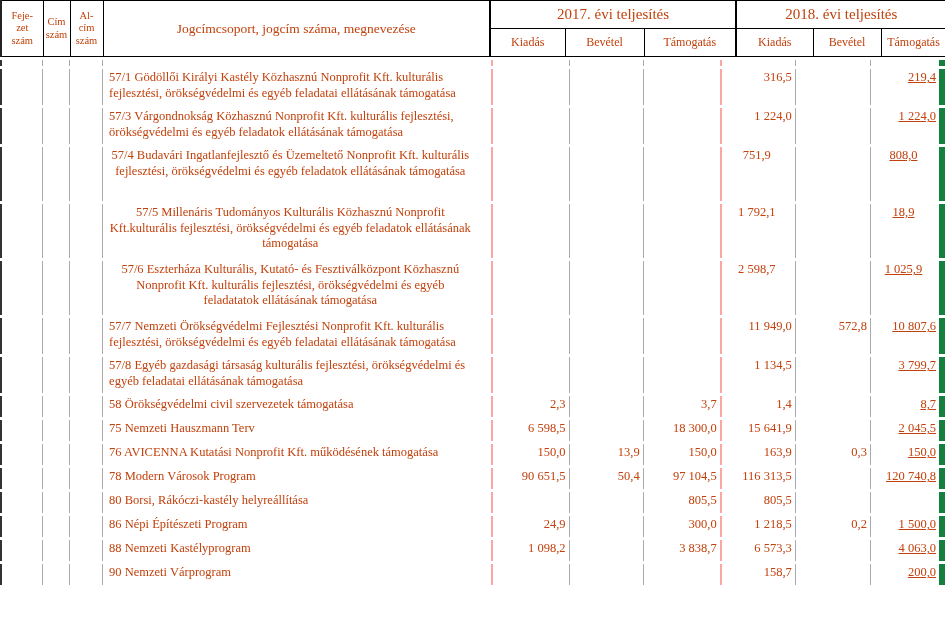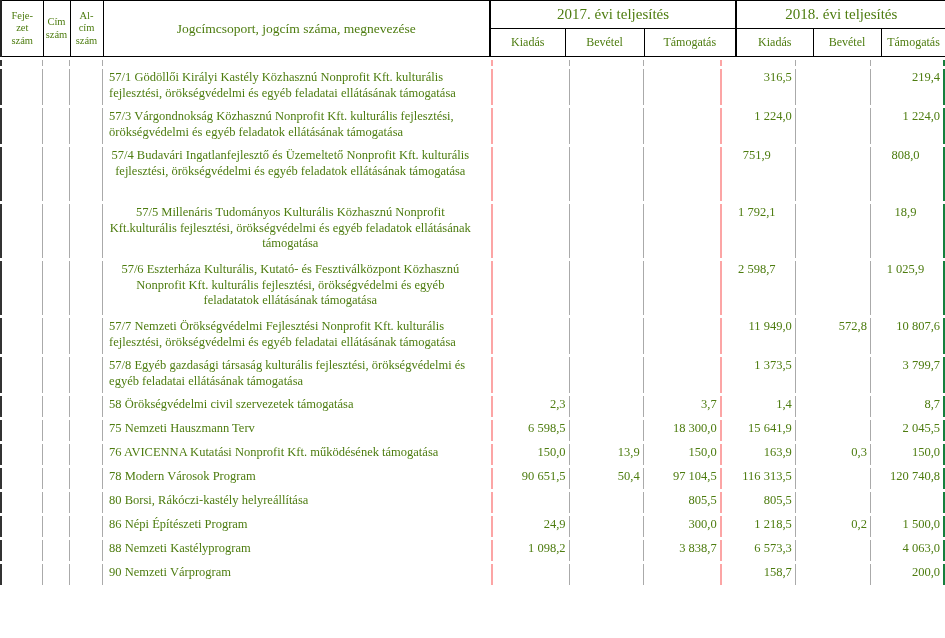--- a/index.html
+++ b/index.html
@@ -1,18 +1,18 @@
 <!DOCTYPE html>
 <html><head>
 <meta charset="utf-8">
 <style>
   html,body { margin:0; padding:0; background:#fff; }
   .page {
     position:relative; width:945px; height:638px; background:#fff;
-    font-family:"Liberation Serif", serif; color:#4d7c0f; overflow:hidden;
+    font-family:"Liberation Serif", serif; color:#c2410c; overflow:hidden;
   }
   table { table-layout:fixed; border-spacing:0; }
 
   
   .hdr { width:945px; border-collapse:collapse;
          border-top:1px solid #000; border-bottom:1px solid #000;
          border-left:2px solid #222; border-right:1px solid #222; }
   .hdr td { text-align:center; vertical-align:middle; padding:0 2px; overflow:hidden; }
   .hdr tr.r1 td { height:27px; }
   .hdr tr.r2 td { height:27px; }
@@ -23,21 +23,21 @@
   .hdr .bl1 { border-left:1px solid #000; }
   .hdr .bl2 { border-left:2px solid #000;margin-top:8px; }
 
   
   .bdy { width:945px; border-collapse:separate; border-spacing:0 3px; }
   .bdy td { vertical-align:top; font-size:12.5px; line-height:15.5px;
             padding:1px 0; overflow:hidden; }
   .bdy td.c1 { border-left:2px solid #333; }
   .bdy td.gl { border-left:1px solid #aaa; }
   .bdy td.gL { border-left:2px solid #fca5a5; }
-  .bdy td.re { border-right:2px solid #15803d; }
+  .bdy td.re { border-right:6px solid #15803d;text-decoration:underline; }
   .bdy td.desc { padding-left:6px; padding-right:20px; }
   .bdy td.num  { text-align:right; padding-right:3px; white-space:nowrap; }
   .bdy tr.sp td { height:6px;  padding:0; }
   .bdy tr.h1 td { height:19px; }
   .bdy tr.h2 td { height:34px; }
   .bdy tr.h3 td { height:52px;text-align:center; }
 </style>
 </head>
 <body>
 
@@ -189,21 +189,21 @@
     </tr>
 
     <tr class="h2">
       <td class="c1"></td>
       <td class="gl"></td>
       <td class="gl"></td>
       <td class="gl desc">57/8 Egyéb gazdasági társaság kulturális fejlesztési, örökségvédelmi és egyéb feladatai ellátásának támogatása</td>
       <td class="gL num"></td>
       <td class="gl num"></td>
       <td class="gl num"></td>
-      <td class="gL num">1 373,5</td>
+      <td class="gL num">1 134,5</td>
       <td class="gl num"></td>
       <td class="gl num re">3 799,7</td>
     </tr>
 
     <tr class="h1">
       <td class="c1"></td>
       <td class="gl"></td>
       <td class="gl"></td>
       <td class="gl desc">58 Örökségvédelmi civil szervezetek támogatása</td>
       <td class="gL num">2,3</td>

